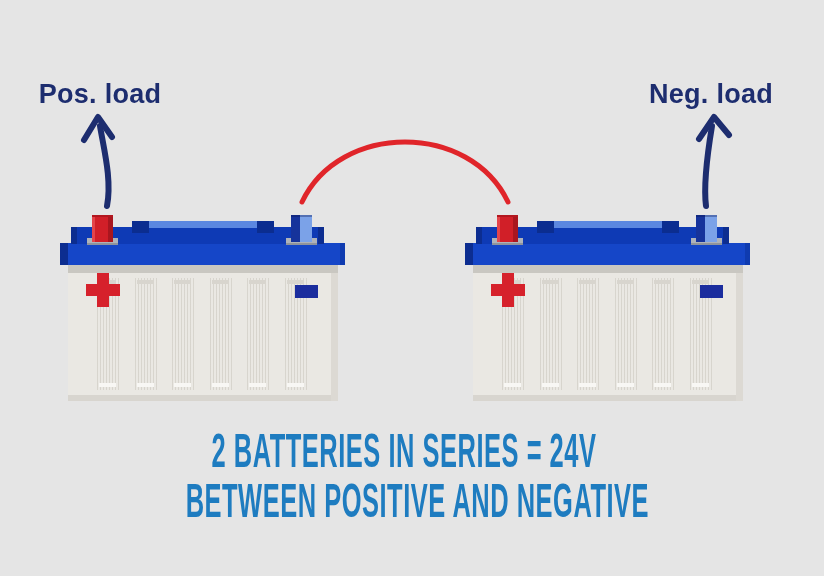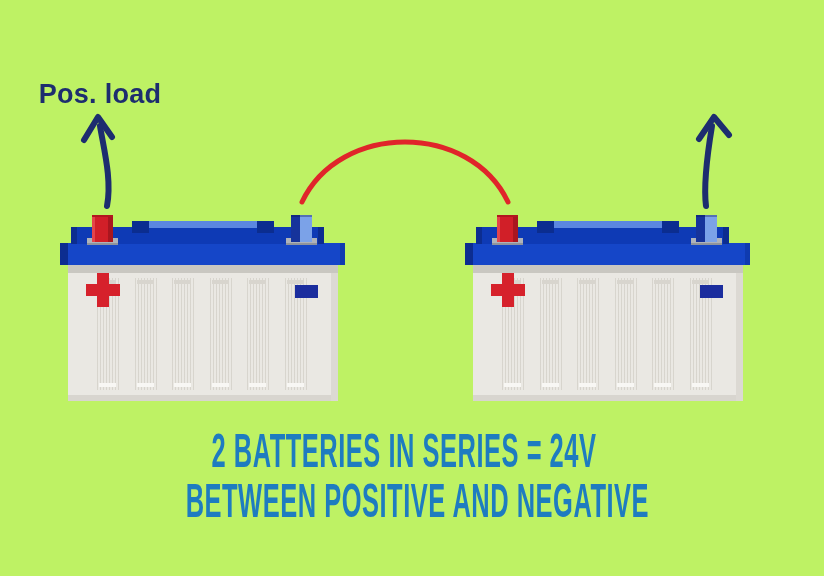--- a/index.html
+++ b/index.html
@@ -1,17 +1,17 @@
 <!DOCTYPE html>
 <html><head>
 <meta charset="utf-8">
 <style>
   html,body { margin:0; padding:0; background:#ffffff; }
   .canvas {
-    position:relative; width:824px; height:576px; background:#bef264;
+    position:relative; width:824px; height:576px; background:#e5e5e5;
     font-family:"Liberation Sans", sans-serif; overflow:hidden;
   }
 
   
   .load-label {
     position:absolute; top:79px; width:170px; text-align:center;
     font-size:27px; font-weight:700; color:#1d2d6f; letter-spacing:0.3px;
   }
   .load-label.pos { left:15px; }
   .load-label.neg { left:626px; }
@@ -77,20 +77,21 @@
   }
 
   .overlay { position:absolute; left:0; top:0; pointer-events:none; }
 </style>
 </head>
 <body>
 
 <div class="canvas">
 
   <div class="load-label pos">Pos. load</div>
+  <div class="load-label neg">Neg. load</div>
 
   <svg class="overlay" width="824" height="576" viewBox="0 0 824 576">
     <g stroke="#1d2d6f" stroke-width="6" fill="none" stroke-linecap="round" stroke-linejoin="round">
       <path d="M107 206 C112 180, 104 150, 100 126"></path>
       <polyline points="84,140 98,117 112,137"></polyline>
     </g>
     <g stroke="#1d2d6f" stroke-width="6" fill="none" stroke-linecap="round" stroke-linejoin="round">
       <path d="M706 206 C703 182, 708 150, 712 126"></path>
       <polyline points="699,139 714,117 729,135"></polyline>
     </g>

